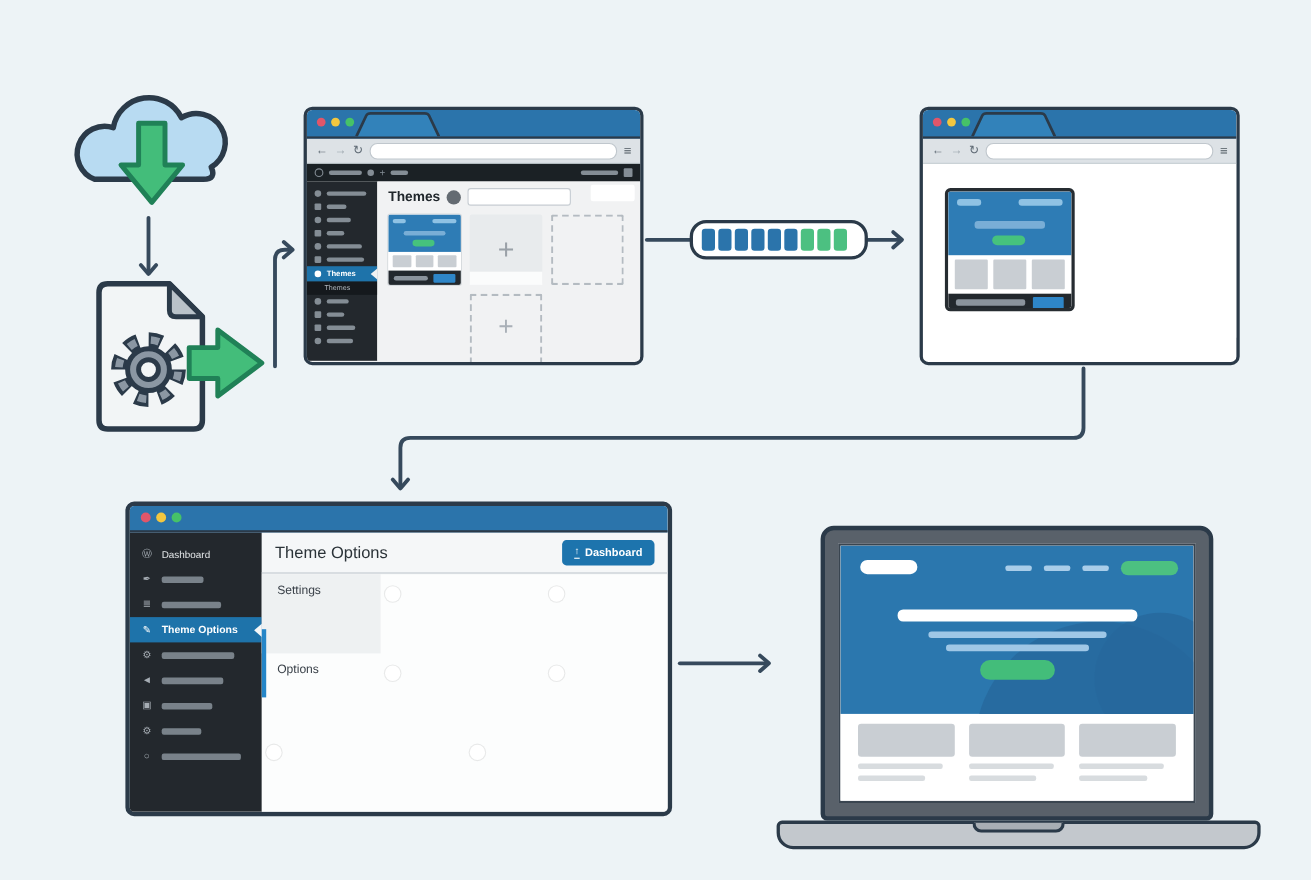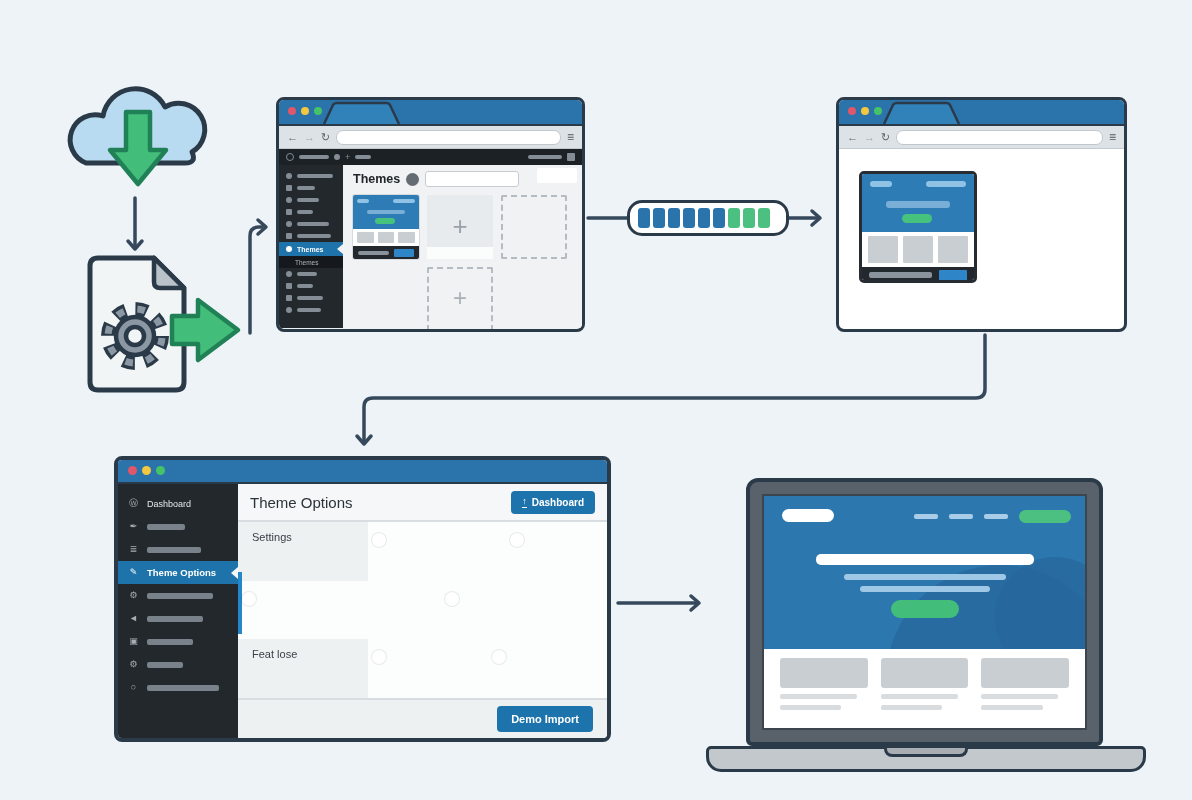--- a/index.html
+++ b/index.html
@@ -93,21 +93,21 @@
   .osi.active .lbl{font-weight:bold;font-size:9.5px;}
   .osi.active::after{content:"";position:absolute;right:0;top:50%;margin-top:-6px;border:6px solid transparent;border-right:7px solid #f5f7f8;border-left:0;}
   .ocol{flex:1;display:flex;flex-direction:column;min-width:0;}
   .ohead{height:36px;background:#f5f7f8;border-bottom:2px solid #d8dde1;display:flex;align-items:center;justify-content:space-between;padding:0 12px;flex:none;}
   .ohead .title{font-size:15px;color:#2b3338;font-weight:500;}
   .obtn{background:#1d74ad;color:#fff;font-size:10px;font-weight:600;border-radius:4px;height:23px;padding:0 11px;display:flex;align-items:center;gap:5px;}
   .upico{font-size:9px;line-height:1;border-bottom:1.5px solid #fff;padding-bottom:1px;}
   .omain{flex:1;background:#fcfdfd;position:relative;display:flex;flex-direction:column;min-height:0;}
   .accent{position:absolute;left:0;top:50px;width:4px;height:62px;background:#2586c8;}
   .orow{flex:1;display:flex;}
-  .olabels{width:130px;padding:9px 14px;box-sizing:border-box;flex:none;}
+  .olabels{width:108px;padding:9px 14px;box-sizing:border-box;flex:none;}
   .orow.alt .olabels{background:#eef1f2;}
   .olabel{font-size:11px;color:#3a4149;margin-bottom:7px;}
   .lb{height:5px;border-radius:2px;background:#d4d9dc;margin-bottom:5px;}
   .otoggles{flex:1;display:flex;}
   .tgcell{width:50%;padding:9px 20px;box-sizing:border-box;}
   .tgbar{height:5px;border-radius:2px;background:#ccd1d5;margin-bottom:10px;}
   .toggle{width:36px;height:18px;border-radius:9px;position:relative;}
   .toggle .knob{position:absolute;top:2px;width:14px;height:14px;border-radius:50%;background:#fff;box-shadow:0 0 0 1px rgba(0,0,0,0.08);}
   .toggle.on .knob{right:2px;} .toggle.off .knob{left:2px;}
   .toggle.green{background:#3fbc77;} .toggle.blue{background:#2e86c8;}
@@ -397,41 +397,36 @@
               <div class="olabel">Settings</div>
               <span class="lb" style="width:104px"></span>
               <span class="lb" style="width:82px"></span>
             </div>
             <div class="otoggles">
               <div class="tgcell"><span class="tgbar" style="width:78px"></span><span class="toggle green on"><span class="knob"></span></span></div>
               <div class="tgcell"><span class="tgbar" style="width:64px"></span><span class="toggle off"><span class="knob"></span></span></div>
             </div>
           </div>
           <div class="orow">
+            <div class="olabels">
+              <div class="olabel">Options</div>
+              <span class="lb" style="width:104px"></span>
+              <span class="lb" style="width:82px"></span>
+            </div>
             <div class="otoggles">
               <div class="tgcell"><span class="tgbar" style="width:64px"></span><span class="toggle green on"><span class="knob"></span></span></div>
               <div class="tgcell"><span class="tgbar" style="width:82px"></span><span class="toggle off"><span class="knob"></span></span></div>
             </div>
           </div>
           <div class="orow alt">
-            <div class="olabels">
-              <div class="olabel">Feat lose</div>
-              <span class="lb" style="width:104px"></span>
-              <span class="lb" style="width:82px"></span>
-            </div>
             <div class="otoggles">
               <div class="tgcell"><span class="tgbar" style="width:90px"></span><span class="toggle blue on"><span class="knob"></span></span></div>
               <div class="tgcell"><span class="tgbar" style="width:88px"></span><span class="toggle tealt on"><span class="knob"></span></span></div>
             </div>
           </div>
-        </div>
-        <div class="ofoot">
-          <span class="demo-btn">
-            <span>Demo Import</span>
-          </span>
         </div>
       </div>
     </div>
   </div>
 
   <div id="laptop-screen">
     <div class="lscreen">
       <div class="lhero">
         <span class="blob" style="width:230px;height:230px;left:38%;top:45%"></span>
         <span class="blob" style="width:120px;height:120px;right:-30px;top:40%"></span>

